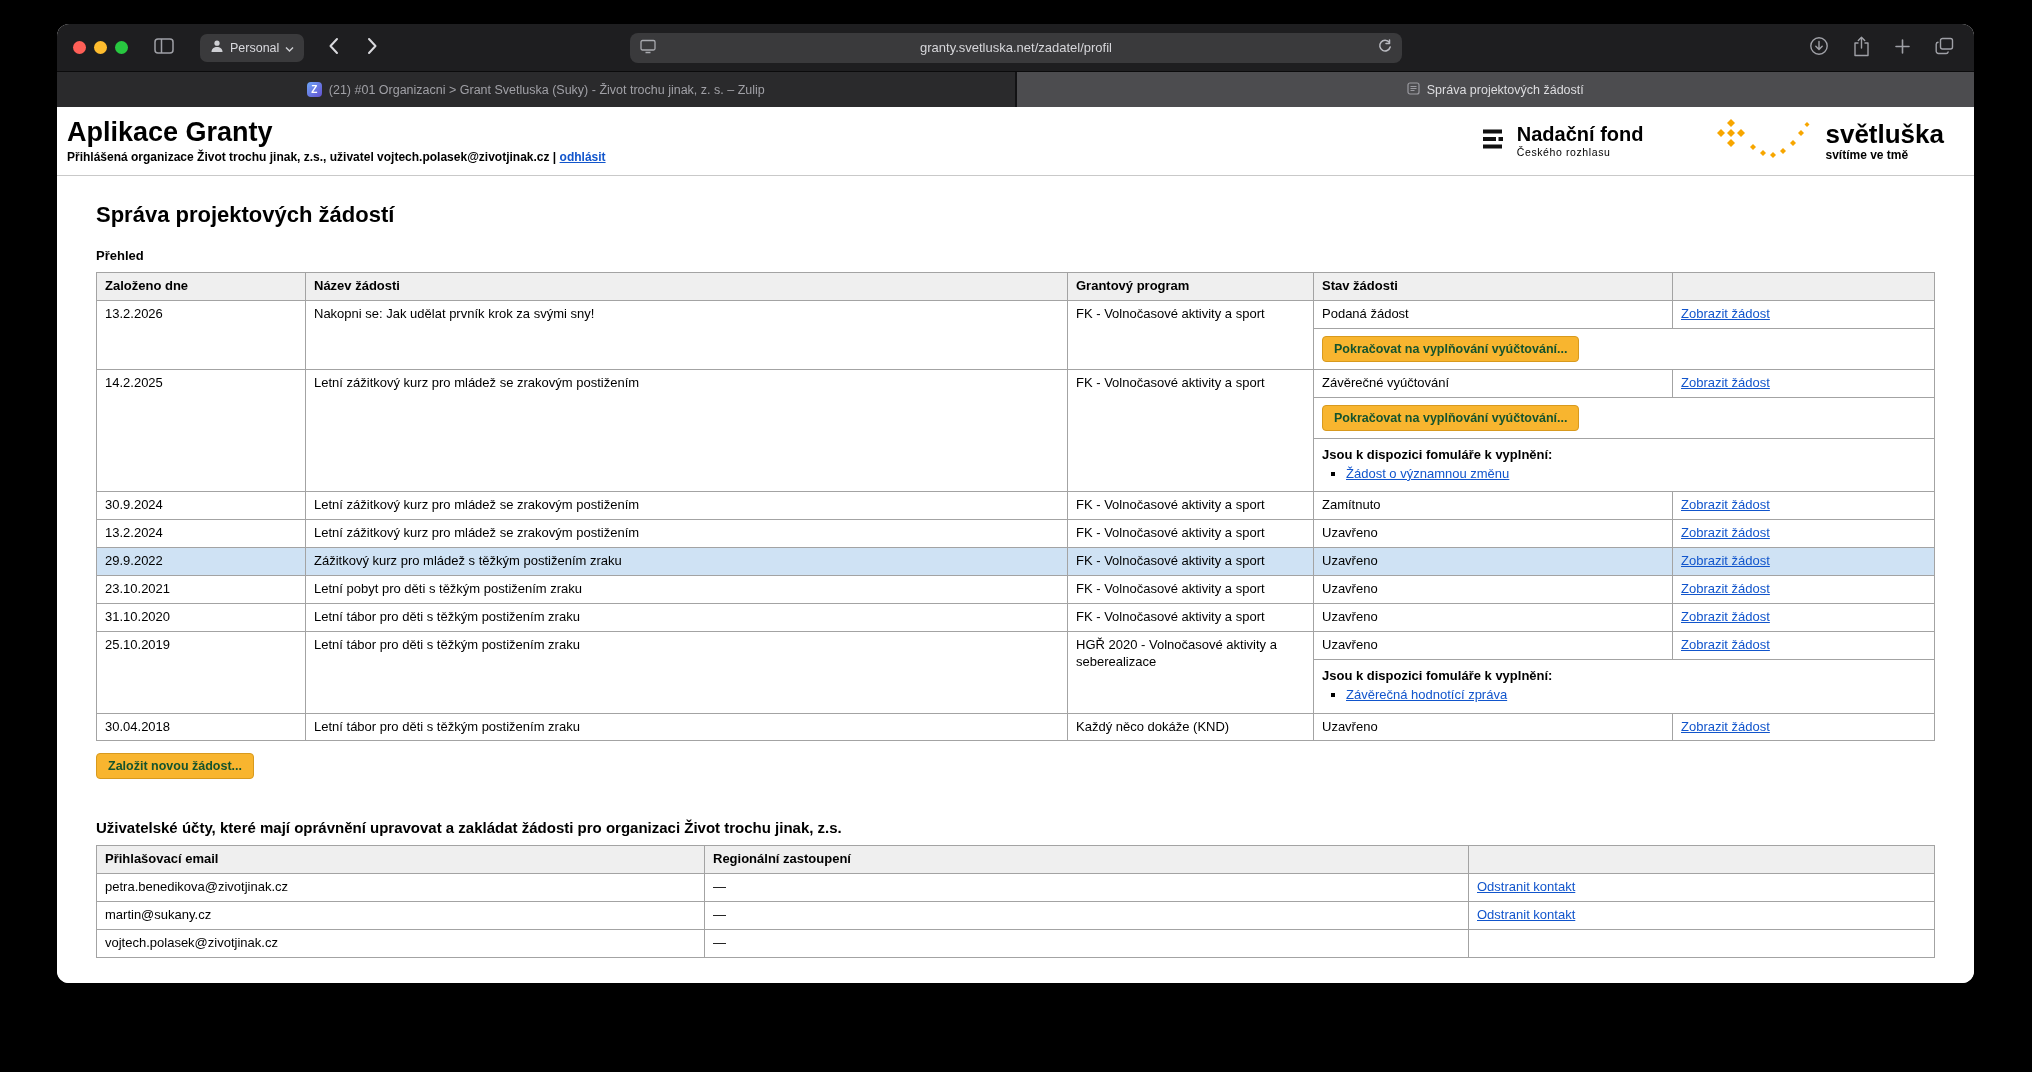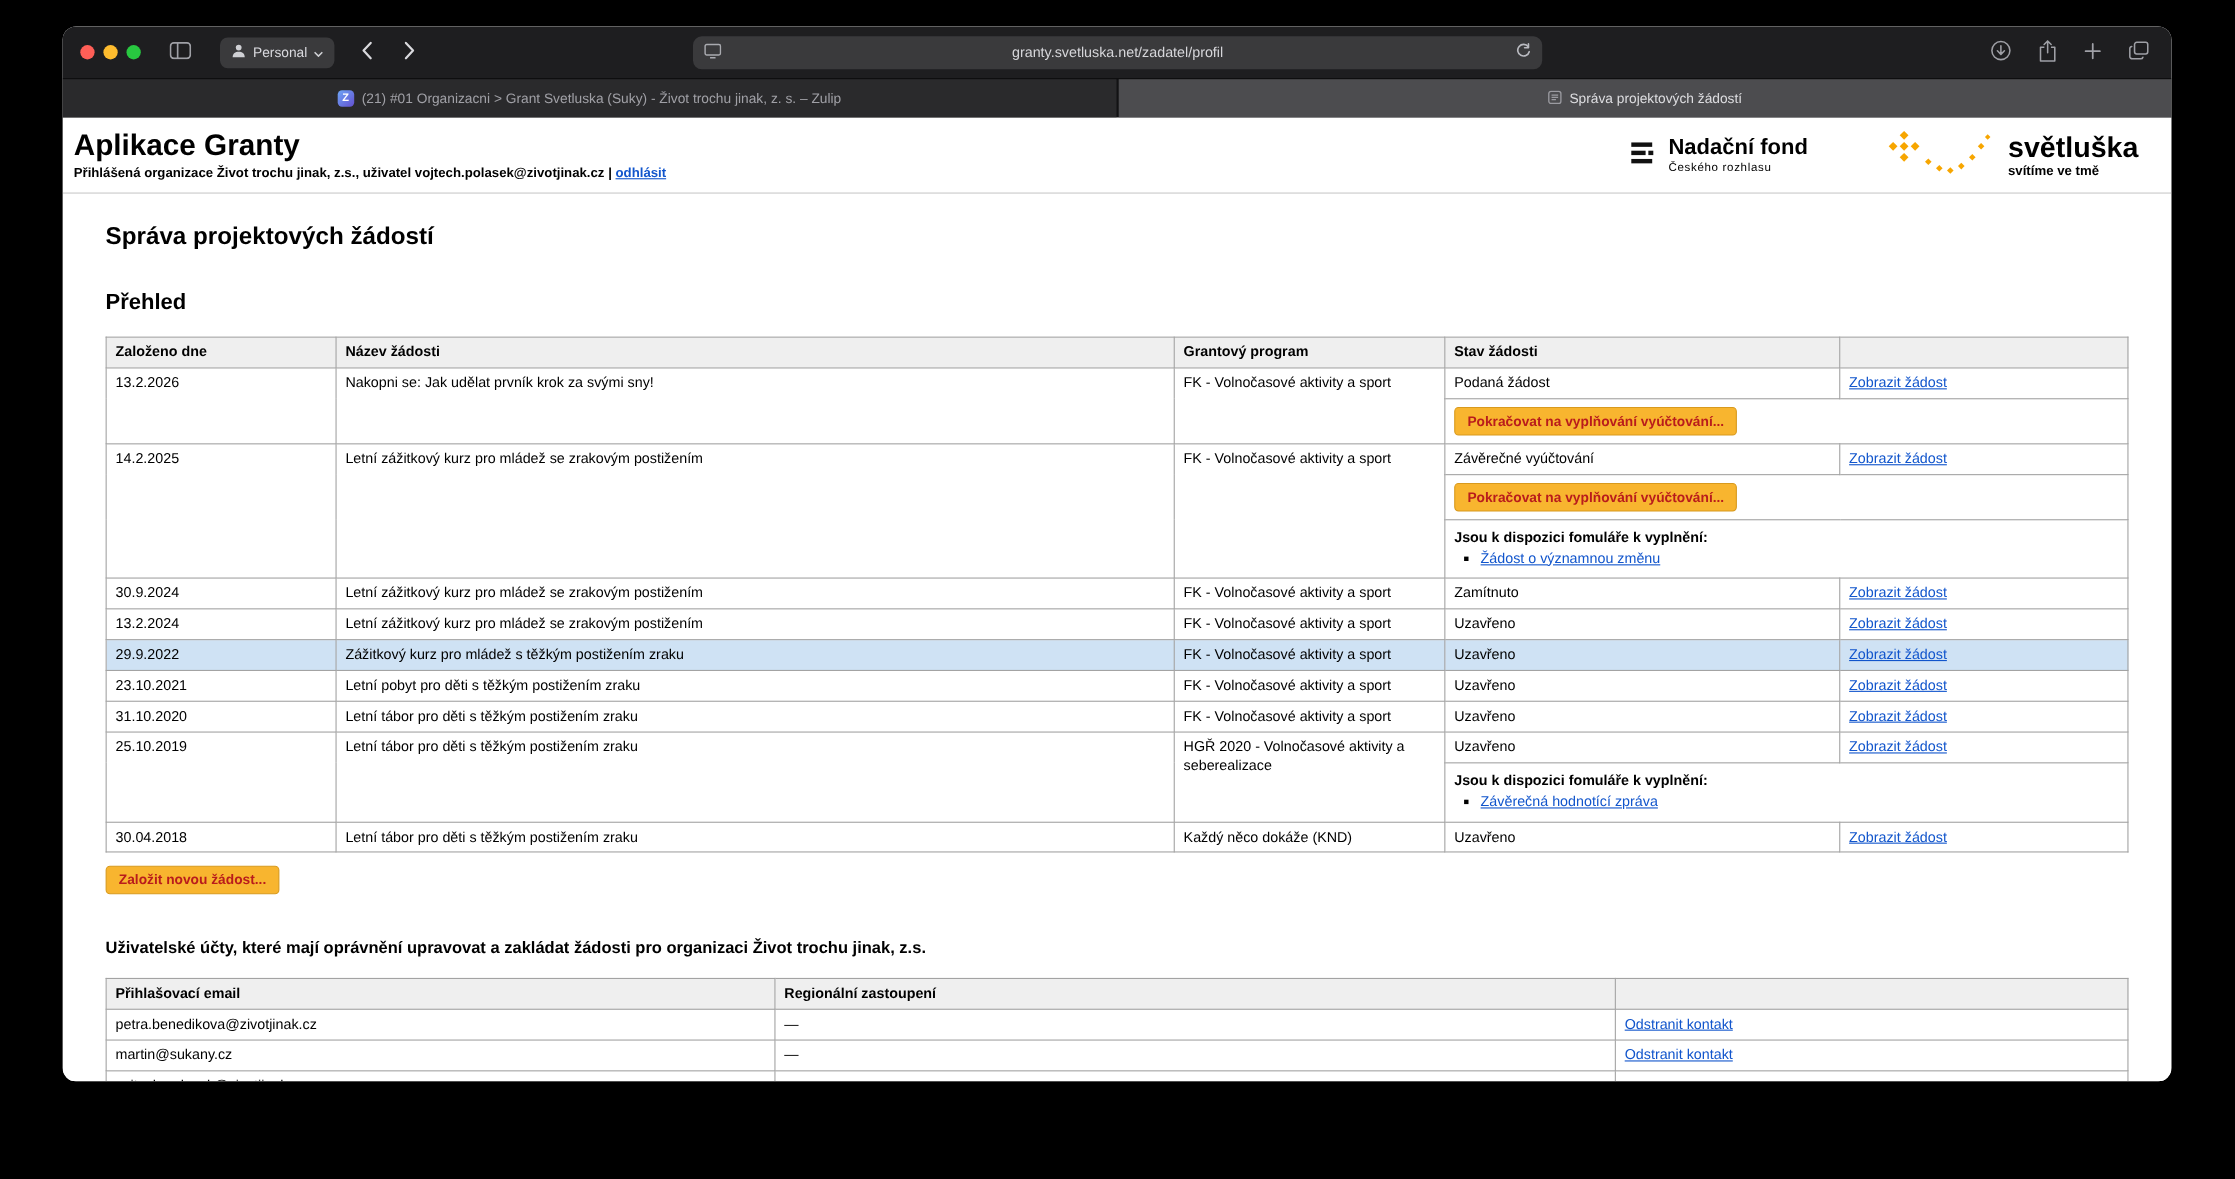--- a/index.html
+++ b/index.html
@@ -87,34 +87,34 @@
   .logo-nadacni { display:flex; align-items:center; gap:9px; }
   .logo-nadacni .l1 { font-size:20px; font-weight:bold; line-height:1; }
   .logo-nadacni .l2 { font-size:10.5px; letter-spacing:.6px; margin-top:2px; }
   .logo-svetluska { display:flex; align-items:center; gap:10px; }
   .logo-svetluska .l1 { font-size:26px; font-weight:bold; line-height:1; }
   .logo-svetluska .l2 { font-size:12px; font-weight:bold; margin-top:1px; }
   .sv-dot { fill:var(--svetluska-orange); }
 
   .main { padding:26px 40px 0 39px; }
   .page-title { font-size:22px; font-weight:bold; }
-  .section-heading { font-size:20px; font-weight:bold; margin-top:36px; }
-
-  table.grid { border-collapse:collapse; table-layout:fixed; width:1838px; font-size:13px; margin-top:19px; }
+  .section-heading { font-size:13px; font-weight:bold; margin-top:20px; }
+
+  table.grid { border-collapse:collapse; table-layout:fixed; width:1838px; font-size:13px; margin-top:9px; }
   table.grid th, table.grid td {
     border:1px solid #a3a3a3; padding:5px 8px; text-align:left;
     vertical-align:top; line-height:1.3; word-wrap:break-word;
   }
   table.grid th { background:#efefef; font-weight:bold; }
   tr.hl td { background:var(--row-highlight); }
 
   .btn-orange {
     background:var(--accent-orange); border:1px solid var(--accent-orange-border);
     border-radius:4px; font-weight:bold; font-size:12.5px; padding:5px 11px;
-    cursor:pointer; color:#b91c1c; font-family:"Liberation Sans", sans-serif;
+    cursor:pointer; color:#14532d; font-family:"Liberation Sans", sans-serif;
   }
   td .btn-orange { margin:2px 0; }
   .standalone-btn { margin-top:12px; display:inline-block; }
 
   .forms-label { font-weight:bold; margin:3px 0 2px; }
   .forms-list { margin:2px 0 4px 24px; list-style:square; }
   .forms-list li { margin:2px 0; }
 
   .accounts-heading { margin-top:40px; font-size:15px; font-weight:bold; }
 </style>

